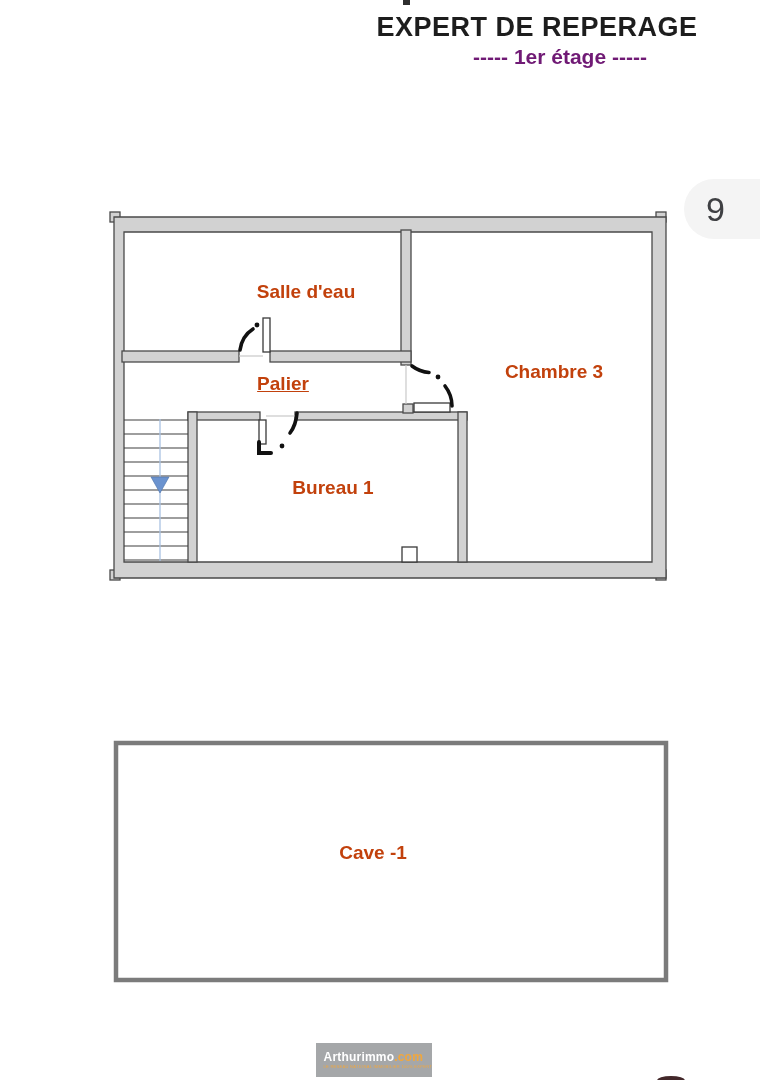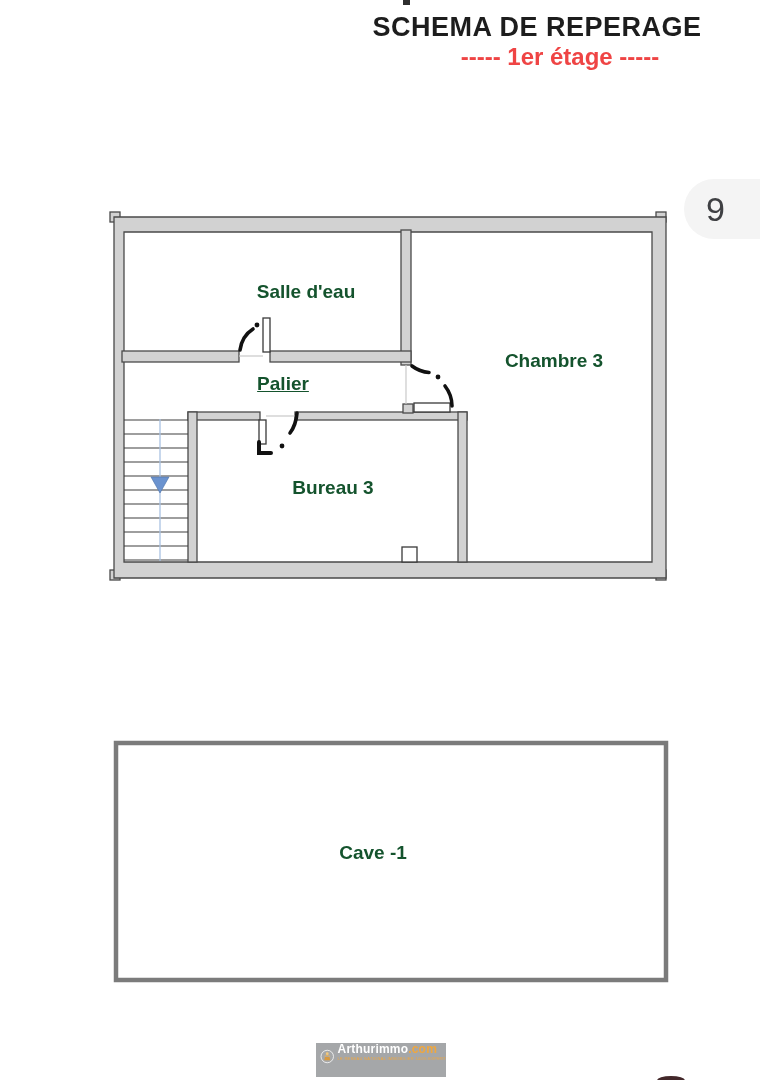--- a/index.html
+++ b/index.html
@@ -12,64 +12,64 @@
   }
   .abs{position:absolute;}
   
   #title{
     left:537px;top:27px;transform:translate(-50%,-50%);
     font-size:27px;font-weight:700;color:#1d1d1d;
     letter-spacing:.5px;white-space:nowrap;
   }
   #subtitle{
     left:560px;top:57px;transform:translate(-50%,-50%);
-    font-size:24px;font-weight:700;color:#ef4444;
+    font-size:21px;font-weight:700;color:#701a75;
     white-space:nowrap;
   }
   #top-speck{left:403px;top:0;width:7px;height:5px;background:#2e2e2e;}
   
   #page-badge{
     left:684px;top:179px;width:92px;height:60px;
     background:#f4f4f4;border-radius:30px 0 0 30px;
     display:flex;align-items:center;
     padding-left:22px;box-sizing:border-box;
     font-size:34px;color:#3f4043;font-weight:400;
   }
   
   #plan-svg{left:0;top:0;}
   
   .room-label{
     transform:translate(-50%,-50%);
-    font-size:19px;font-weight:700;color:#14532d;white-space:nowrap;
+    font-size:19px;font-weight:700;color:#c2410c;white-space:nowrap;
   }
   #label-salle{left:306px;top:292px;}
   #label-palier{left:283px;top:384px;text-decoration:underline;}
   #label-bureau{left:333px;top:488px;}
-  #label-chambre{left:554px;top:361px;}
+  #label-chambre{left:554px;top:372px;}
   #label-cave{left:373px;top:853px;}
   
   #footer-logo{
-    left:316px;top:1043px;width:130px;height:34px;
+    left:316px;top:1043px;width:116px;height:34px;
     background:#a5a7a9;
-    display:flex;align-items:flex-start;gap:3px;
+    display:flex;align-items:center;gap:3px;
     padding-left:4px;box-sizing:border-box;
   }
   #footer-text{display:flex;flex-direction:column;line-height:1;}
   #brand-line{font-size:12px;font-weight:700;color:#ffffff;white-space:nowrap;letter-spacing:.2px;}
   #brand-line .dotcom{color:#f0a73e;font-weight:700;}
   #tagline{font-size:4px;color:#f0a73e;letter-spacing:.3px;margin-top:2px;white-space:nowrap;}
   #corner-ellipse{
     left:657px;top:1076px;width:28px;height:9px;
     background:#43282a;border-radius:50%;
   }
 </style>
 </head>
 <body>
 
-<div class="abs" id="title">SCHEMA DE REPERAGE</div>
+<div class="abs" id="title">EXPERT DE REPERAGE</div>
 <div class="abs" id="subtitle">-----  1er étage  -----</div>
 <div class="abs" id="top-speck"></div>
 
 <div class="abs" id="page-badge">
   <span>9</span>
 </div>
 
 <svg class="abs" id="plan-svg" width="760" height="1080" viewBox="0 0 760 1080">
 
   <g fill="#d2d2d2" stroke="#4a4a4a" stroke-width="1.3">
@@ -146,21 +146,21 @@
     </g>
     <path d="M160,419 V561" stroke="#a9c2e2" stroke-width="1.3"></path>
     <polygon points="151,477 169,477 160,493" fill="#6b93cf" stroke="#4a70a8" stroke-width="0.6"></polygon>
   </g>
 
   <rect x="116" y="743" width="550" height="237" fill="#ffffff" stroke="#7b7b7b" stroke-width="4.5"></rect>
 </svg>
 
 <div class="abs room-label" id="label-salle">Salle d'eau</div>
 <div class="abs room-label" id="label-palier">Palier</div>
-<div class="abs room-label" id="label-bureau">Bureau 3</div>
+<div class="abs room-label" id="label-bureau">Bureau 1</div>
 <div class="abs room-label" id="label-chambre">Chambre 3</div>
 <div class="abs room-label" id="label-cave">Cave -1</div>
 
 <div class="abs" id="footer-logo">
   <svg width="27" height="27" viewBox="0 0 27 27">
     <circle cx="13.5" cy="13.5" r="11.6" fill="none" stroke="#ffffff" stroke-width="1.4"></circle>
     <circle cx="13.5" cy="8.2" r="2.6" fill="#f5c878"></circle>
     <path d="M7.5,12.5 Q13.5,9.5 19.5,12.5 L18,13.8 Q13.5,11.6 9,13.8 Z" fill="#e8b25c"></path>
     <path d="M9.4,14.6 H17.6 L19.2,20.4 H7.8 Z" fill="#d89a40"></path>
   </svg>

